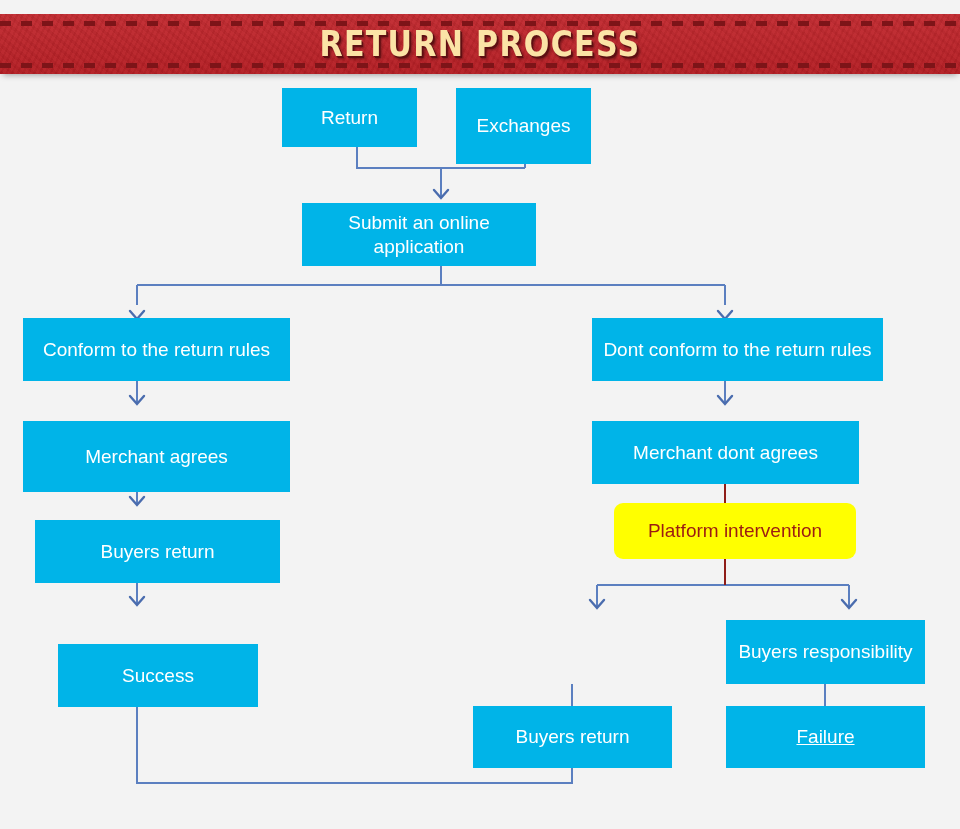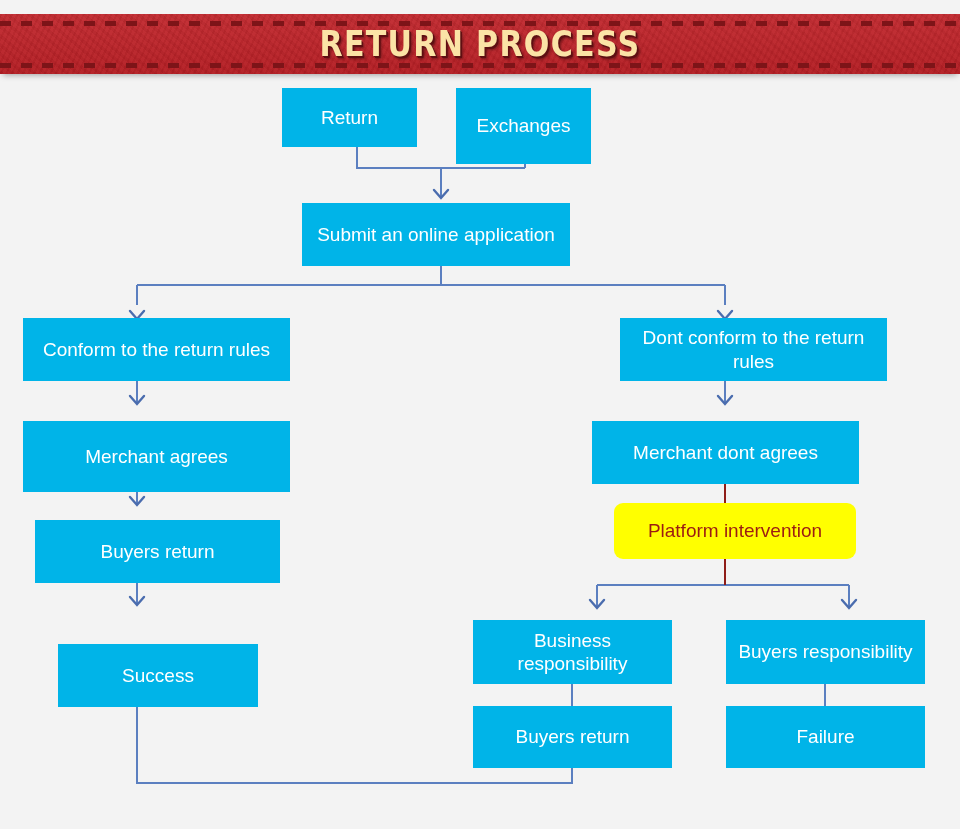--- a/index.html
+++ b/index.html
@@ -162,37 +162,36 @@
       <polyline points="590,600 597,608 604,600"></polyline>
       <polyline points="842,600 849,608 856,600"></polyline>
       <polyline points="130,689 137,681 144,689"></polyline>
     </g>
   </svg>
 
   <div class="node" style="left:282px; top:88px; width:135px; height:59px;">Return</div>
 
   <div class="node" style="left:456px; top:88px; width:135px; height:76px;">Exchanges</div>
 
-  <div class="node" style="left:302px; top:203px; width:268px; height:63px;">Submit an online application</div>
+  <div class="node" style="left:302px; top:203px; width:234px; height:63px;">Submit an online application</div>
 
   <div class="node" style="left:23px; top:318px; width:267px; height:63px;text-align:center;">Conform to the return rules</div>
 
-  <div class="node" style="left:620px; top:318px; width:267px; height:63px;">Dont conform to the return rules</div>
+  <div class="node" style="left:592px; top:318px; width:291px; height:63px;">Dont conform to the return rules</div>
 
   <div class="node" style="left:23px; top:421px; width:267px; height:71px;">Merchant agrees</div>
 
   <div class="node" style="left:592px; top:421px; width:267px; height:63px;text-align:right;">Merchant dont agrees</div>
 
   <div class="node" style="left:35px; top:520px; width:245px; height:63px;">Buyers return</div>
 
   <div class="node yellow" style="left:614px; top:503px; width:242px; height:56px;">Platform intervention</div>
 
   <div class="node" style="left:58px; top:617px; width:200px; height:63px;margin-top:27px;">Success</div>
 
-  <div class="node" style="left:473px; top:620px; width:199px; height:64px;">Business responsibility</div>
 
   <div class="node" style="left:726px; top:620px; width:199px; height:64px;">Buyers responsibility</div>
 
   <div class="node" style="left:473px; top:706px; width:199px; height:62px;">Buyers return</div>
 
-  <div class="node" style="left:726px; top:706px; width:199px; height:62px;">Failure</div>
+  <div class="node" style="left:726px; top:706px; width:199px; height:62px;text-decoration:underline;">Failure</div>
 
 </div>
 
 </body></html>

